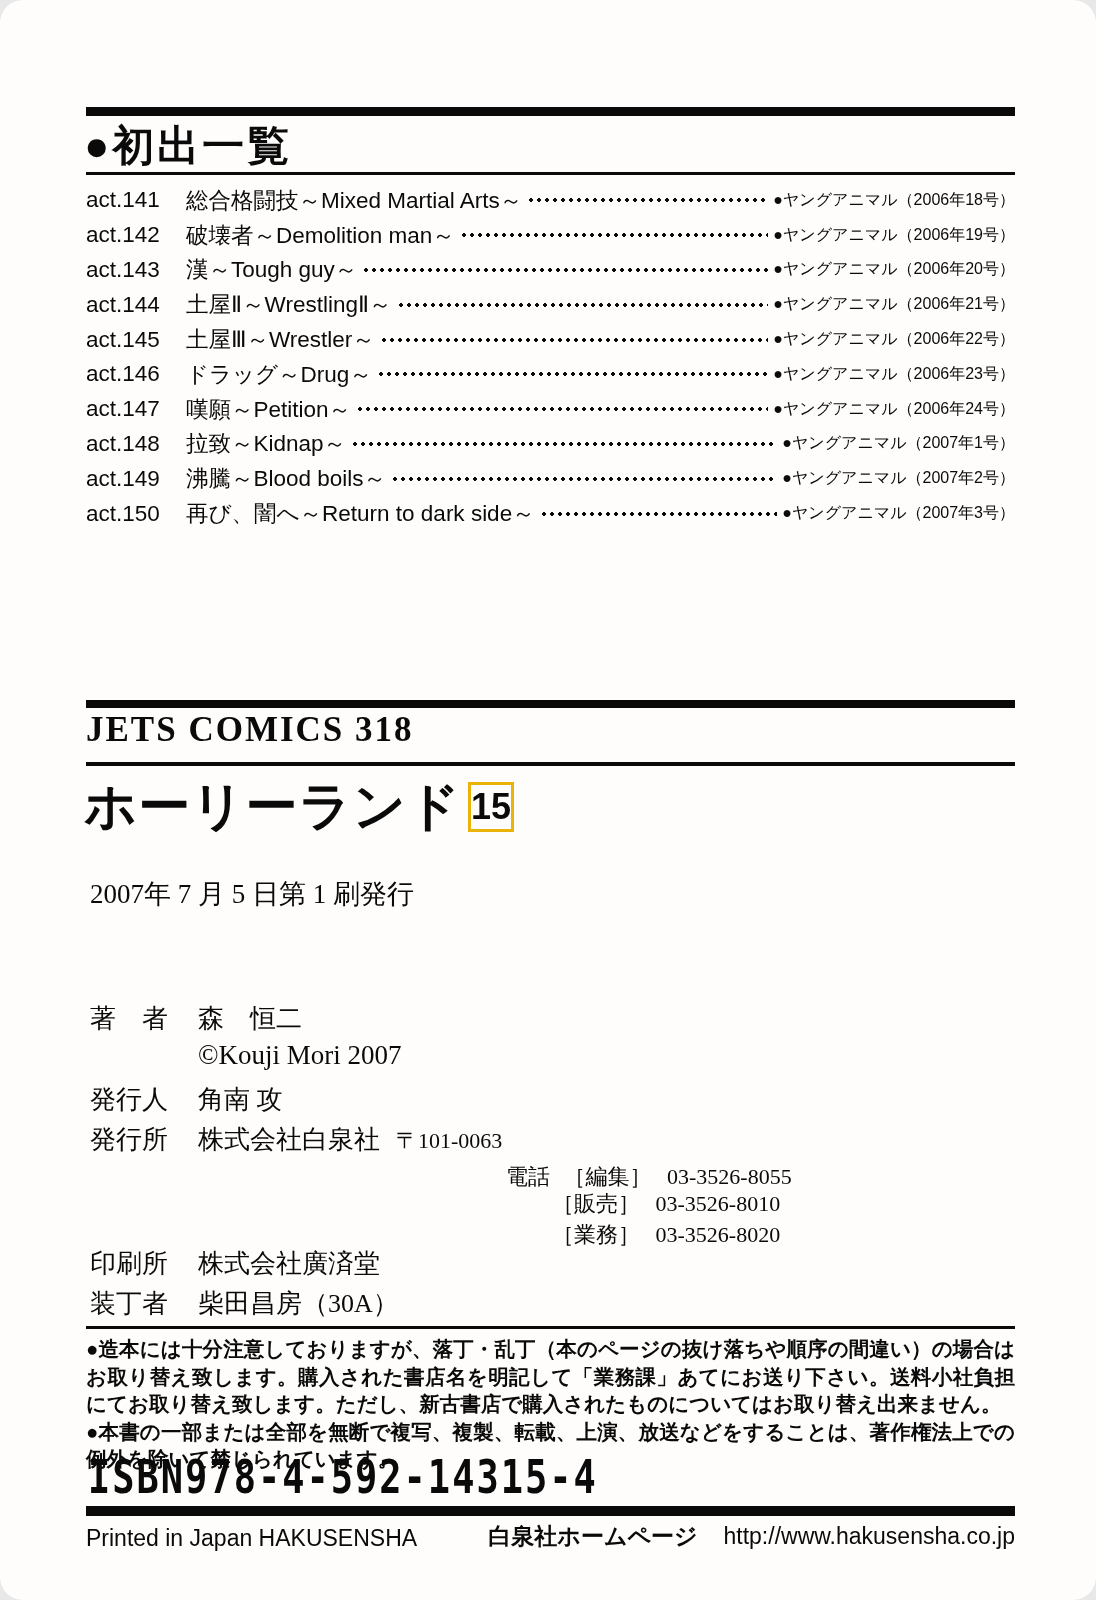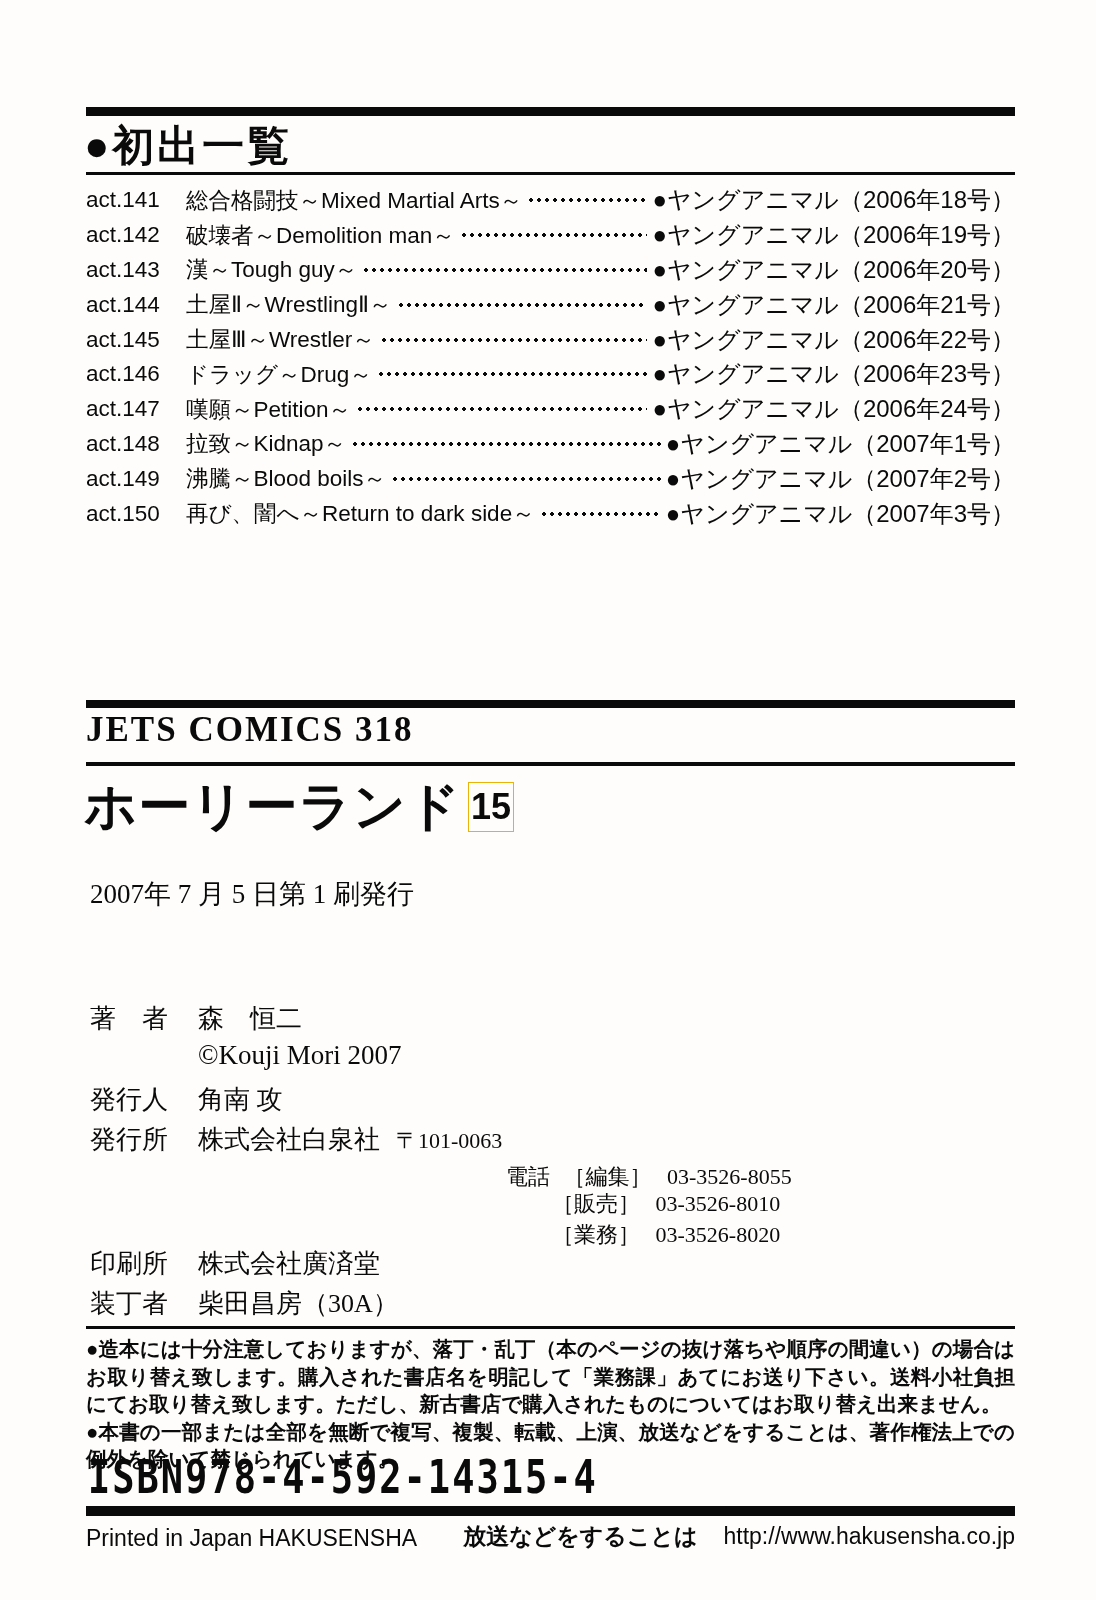--- a/index.html
+++ b/index.html
@@ -6,20 +6,21 @@
   html, body { background: #e8e8e8; }
   .page {
     position: relative;
     width: 1096px;
     height: 1600px;
     background: #fffdfb;
     margin: 0 auto;
     overflow: hidden;
     color: #0a0a0a;
     font-family: "Liberation Sans", sans-serif;
+    border-radius: 23px;
   }
   .bar { position: absolute; left: 86px; width: 929px; background: #0a0a0a; }
   .bar-top    { top: 107px; height: 9px; }
   .bar-mid    { top: 700px; height: 8px; }
   .bar-bottom { top: 1506px; height: 10px; }
   .rule { position: absolute; left: 86px; width: 929px; background: #0a0a0a; }
   .rule-1 { top: 172px; height: 3px; }
   .rule-2 { top: 762px; height: 4px; }
   .rule-3 { top: 1326px; height: 3px; }
 
@@ -36,38 +37,38 @@
     display: flex; align-items: center; height: 34.8px;
     font-size: 22.5px;
   }
   .toc-act { width: 100px; flex: 0 0 auto; }
   .toc-title { flex: 0 0 auto; white-space: nowrap; }
   .toc-leader {
     flex: 1 1 auto; height: 8px; margin: 0 5px; min-width: 12px;
     background-image: radial-gradient(circle, #0a0a0a 1.6px, transparent 1.9px);
     background-size: 8px 8px; background-repeat: repeat-x; background-position: left center;
   }
-  .toc-source { flex: 0 0 auto; white-space: nowrap; font-size: 24px; }
+  .toc-source { flex: 0 0 auto; white-space: nowrap; font-size: 16px; }
 
   .series-title {
     position: absolute; left: 86px; top: 710px;
     font-family: "Liberation Serif", serif;
     font-size: 35px; font-weight: 700; letter-spacing: 2px;
   }
   .book-title-row {
     position: absolute; left: 84px; top: 772px;
     display: flex; align-items: center;
   }
   .book-title {
     font-size: 52px; font-weight: 900; letter-spacing: 1px;
     font-family: "Liberation Sans", sans-serif;
   }
   .volume-box {
     display: inline-flex; align-items: center; justify-content: center;
-    width: 46px; height: 50px; border: 1px solid #eab308;
+    width: 46px; height: 50px; border: 3px solid #eab308;
     font-size: 36px; font-weight: 900; margin-left: 7px;
   }
   .print-date {
     position: absolute; left: 90px; top: 876px;
     font-family: "Liberation Serif", serif; font-size: 27px;
   }
 
   .imprint-row {
     position: absolute; left: 90px;
     font-family: "Liberation Serif", serif; font-size: 26px;
@@ -256,18 +257,18 @@
     <p>●本書の一部または全部を無断で複写、複製、転載、上演、放送などをすることは、著作権法上での例外を除いて禁じられています。</p>
   </div>
 
   <div class="isbn">ISBN978-4-592-14315-4</div>
 
   <div class="bar bar-bottom"></div>
 
   <div class="footer">
     <span>Printed in Japan HAKUSENSHA</span>
     <span class="footer-right">
-      <span class="footer-site">放送などをすることは</span>
+      <span class="footer-site">白泉社ホームページ</span>
       <span>http://www.hakusensha.co.jp</span>
     </span>
   </div>
 
 </div>
 
 </body></html>

